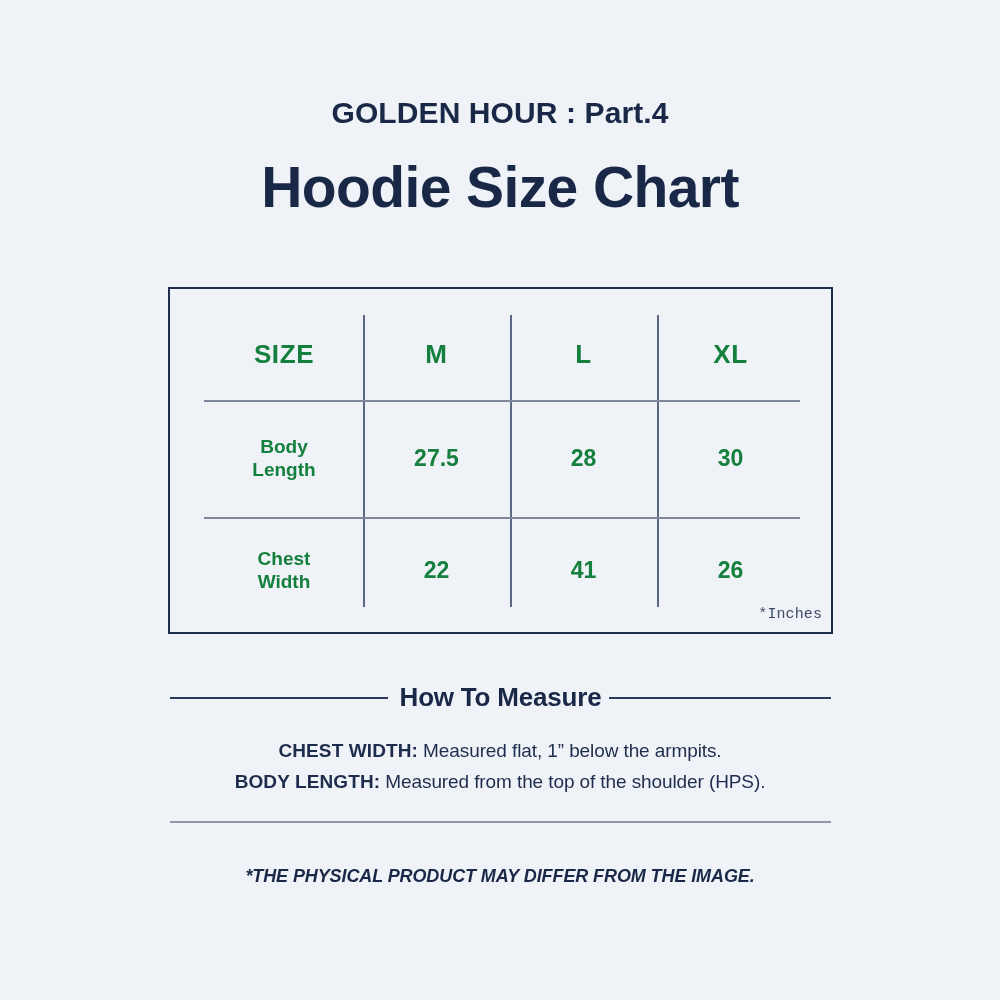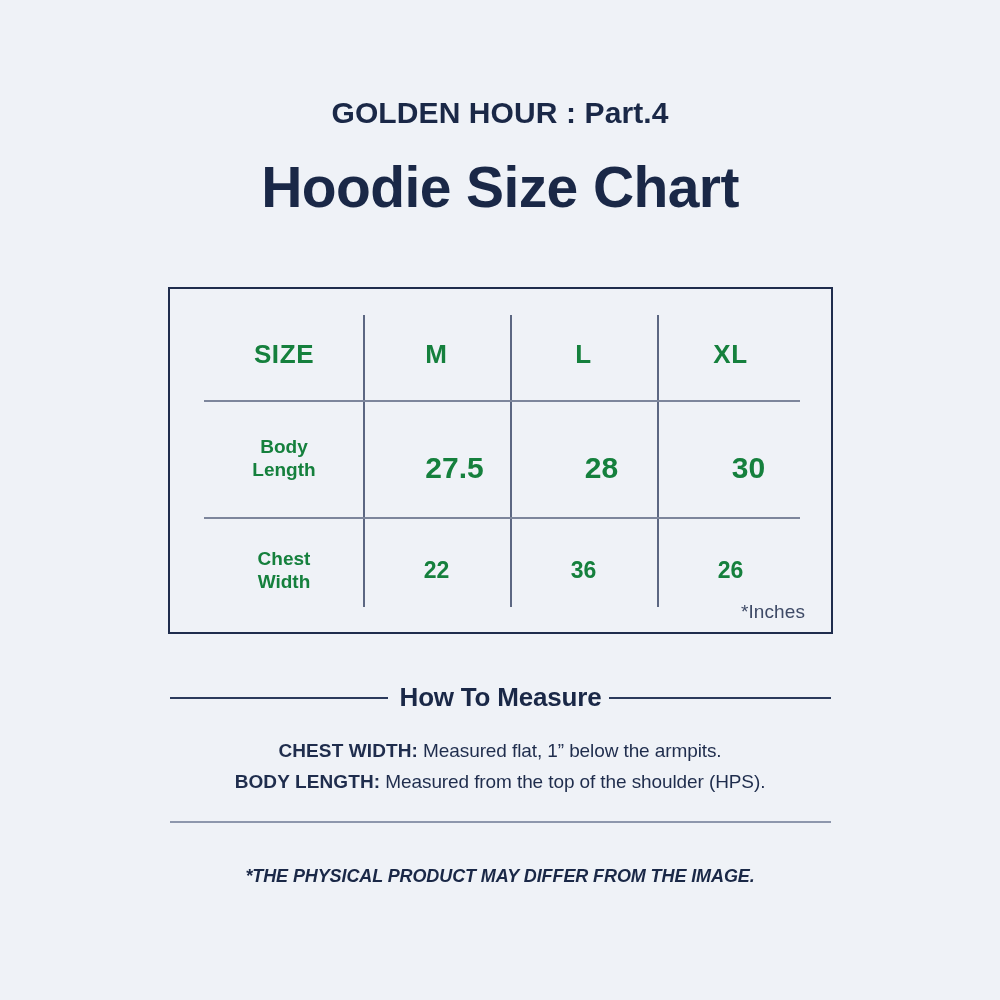--- a/index.html
+++ b/index.html
@@ -90,34 +90,35 @@
 
   
   .row-head { top: 50px; font-size: 26px; font-weight: bold; letter-spacing: 0.6px; }
   .c-size  { left: 35px;  width: 158px; }
   .c-m     { left: 193px; width: 147px; }
   .c-l     { left: 340px; width: 147px; }
   .c-xl    { left: 487px; width: 147px; }
 
   
   .row-bl { top: 146px; font-size: 19px; font-weight: bold; }
-  .row-bl.num { top: 161px; font-size: 30px; margin-left: 18px; }
+  .row-bl.num { top: 155px; font-size: 23px; }
 
   
   .row-cw { top: 258px; font-size: 19px; font-weight: bold; }
   .row-cw.num { top: 267px; font-size: 23px; }
 
   .inches-note {
     position: absolute;
-    right: 26px;
+    right: 9px;
     bottom: 9px;
-    font-size: 19px;
+    font-size: 15px;
     font-weight: normal;
     color: #3e4a66;
     letter-spacing: 0.1px;
+    font-family: Liberation Mono, monospace;
   }
 
   
   .htm-band {
     position: absolute;
     left: 168px;
     top: 680px;
     width: 665px;
     height: 34px;
   }
@@ -217,21 +218,21 @@
     <div class="cell row-head c-xl">XL</div>
     <div class="cell row-bl num c-m">27.5</div>
     <div class="cell row-bl num c-l">28</div>
     <div class="cell row-bl num c-xl">30</div>
 
     <div class="cell row-cw c-size">
       <div>Chest</div>
       <div>Width</div>
     </div>
     <div class="cell row-cw num c-m">22</div>
-    <div class="cell row-cw num c-l">36</div>
+    <div class="cell row-cw num c-l">41</div>
     <div class="cell row-cw num c-xl">26</div>
 
     <div class="inches-note">*Inches</div>
   </div>
 
   <div class="htm-band">
     <div class="htm-rule left"></div>
     <div class="htm-rule right"></div>
     <div class="htm-title">How To Measure</div>
   </div>

